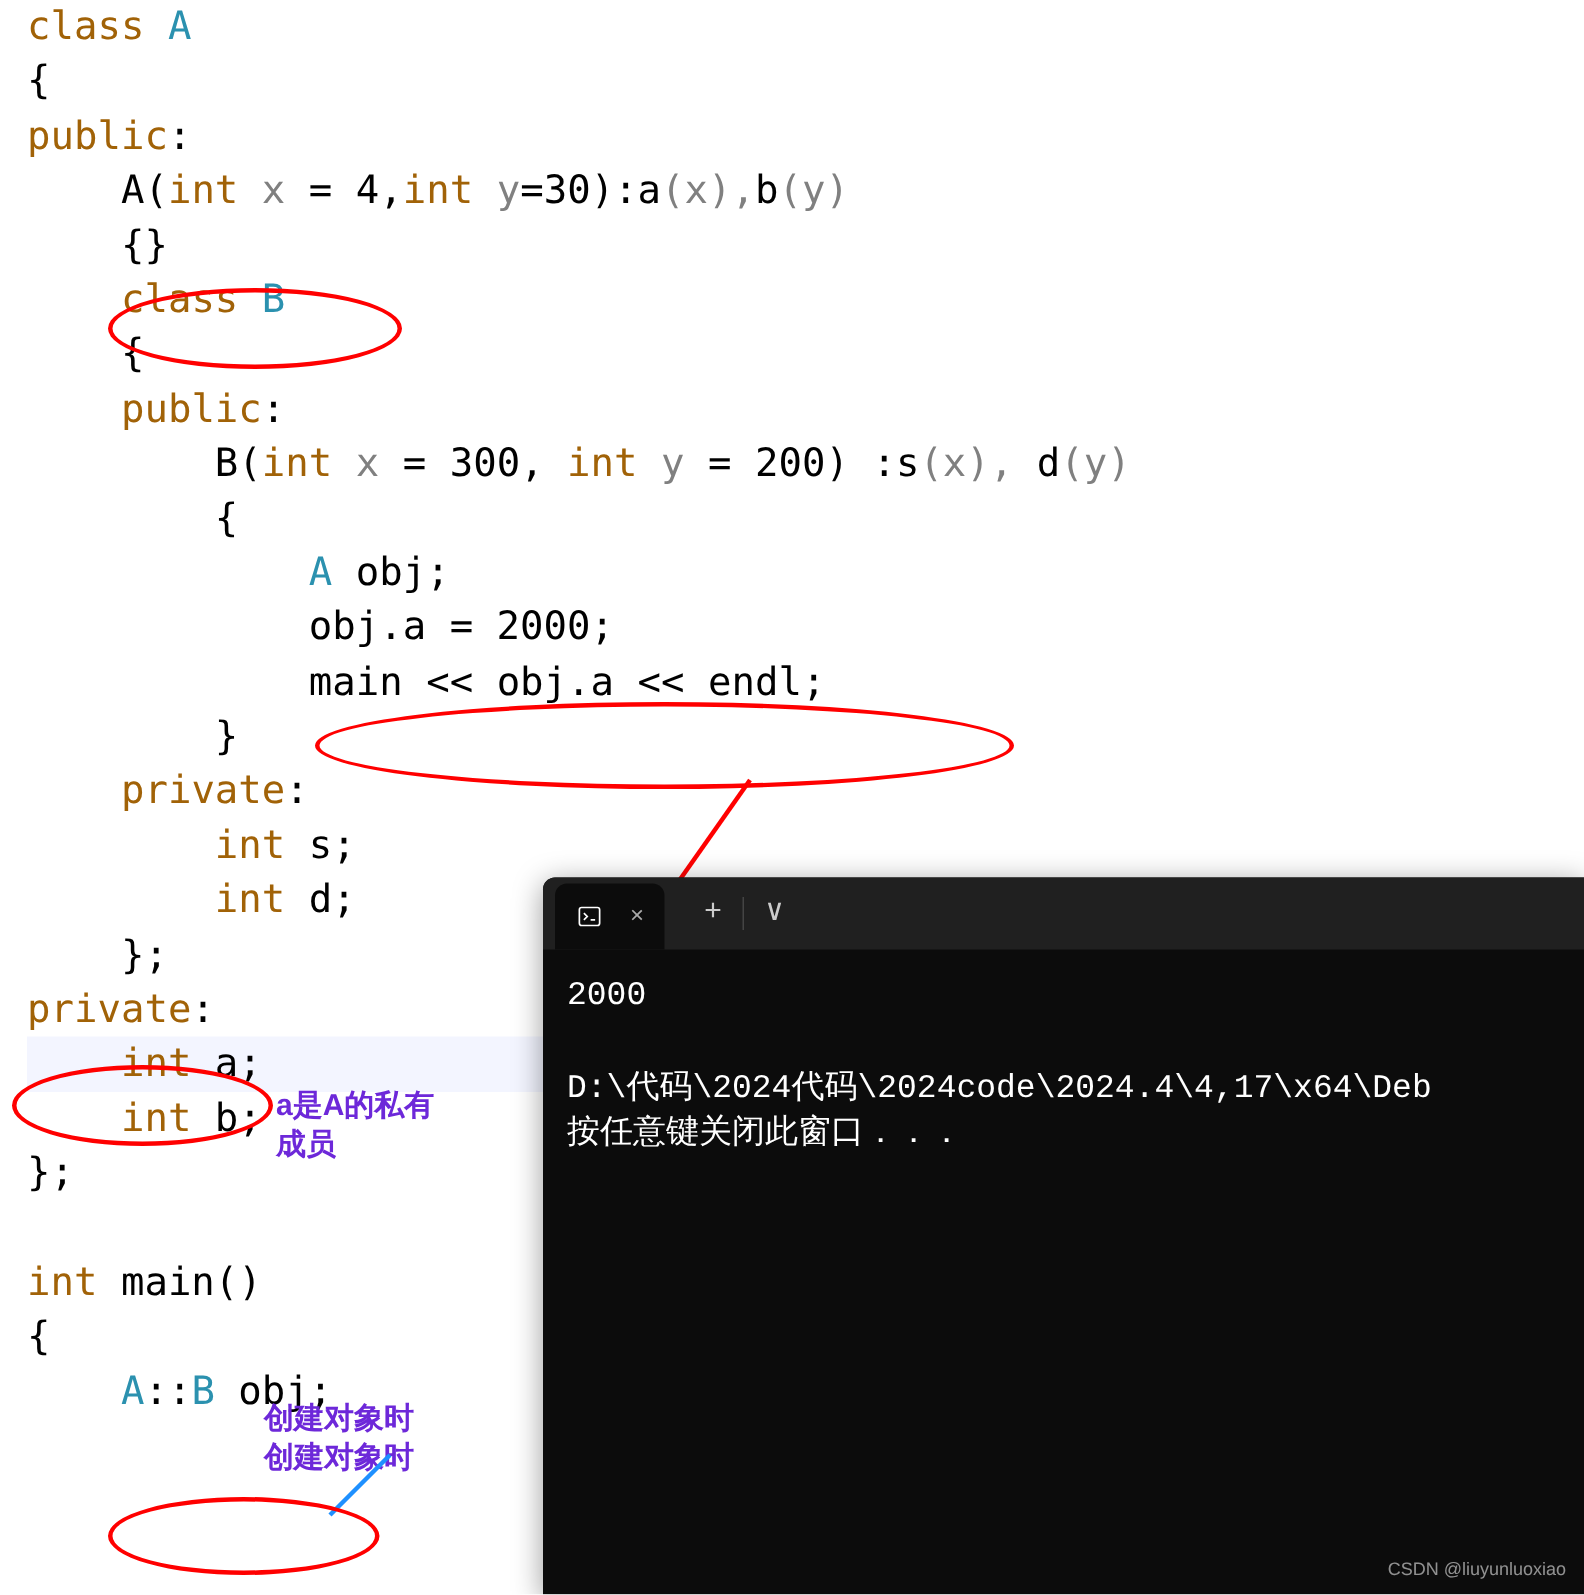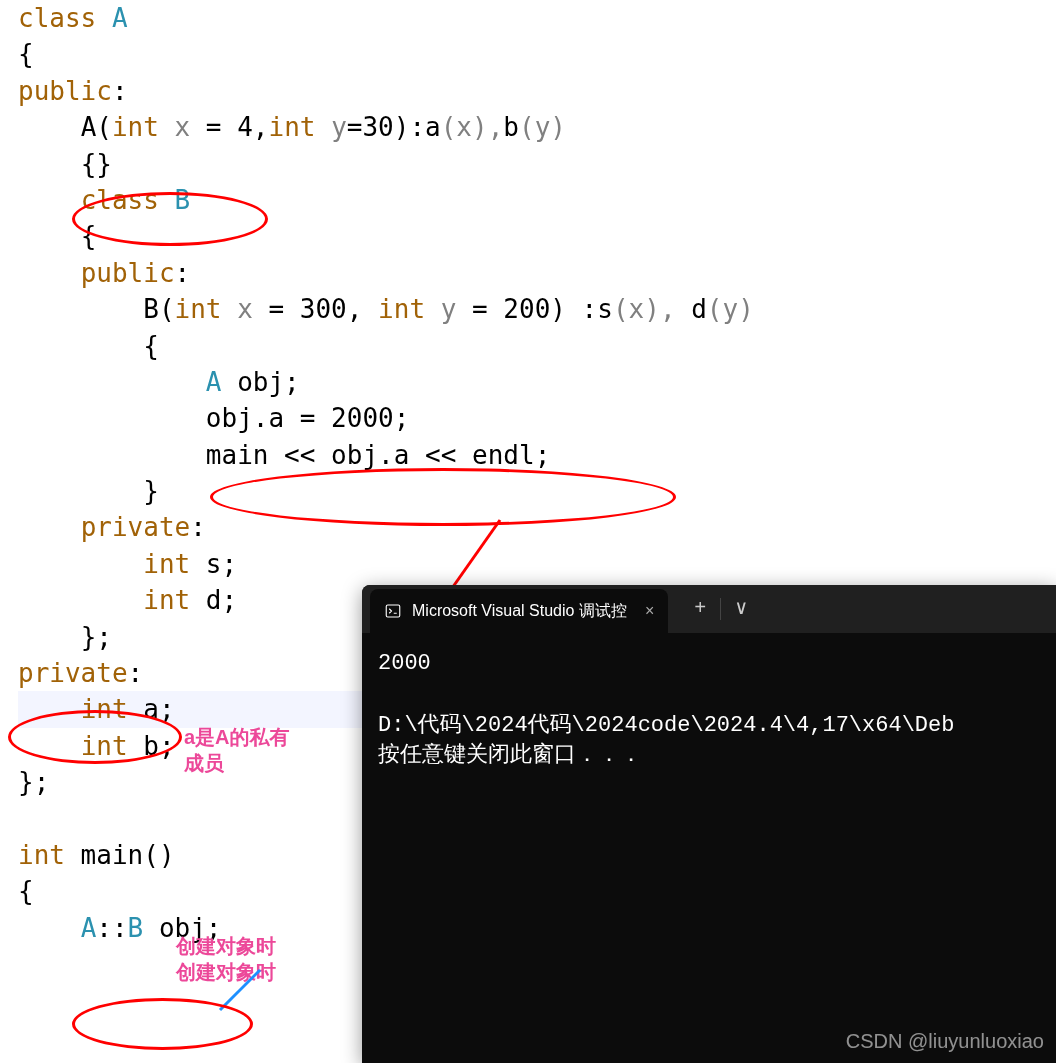--- a/index.html
+++ b/index.html
@@ -4,33 +4,33 @@
 <style>
   html,body{margin:0;padding:0;background:#fff;font-family:Consolas,"Courier New",monospace;font-size:26px;line-height:1.4;color:#000;}
   .editor{position:relative;width:1056px;height:1063px;background:#fff;overflow:hidden;}
   pre.code{margin:0;padding:0 0 0 18px;white-space:pre;}
   .teal{color:#2b91af;}
   .darkblue{color:#a16207;}
   .gray{color:#808080;}
   .highlight-line{background:#f3f5ff;display:inline-block;width:100%;}
 
   
-  .annot{position:absolute;color:#ec4899;font-family:Arial,"Microsoft YaHei",SimSun,sans-serif;font-weight:700;font-size:20px;line-height:1.3;}
+  .annot{position:absolute;color:#6d28d9;font-family:Arial,"Microsoft YaHei",SimSun,sans-serif;font-weight:700;font-size:20px;line-height:1.3;}
   .circle{position:absolute;border:3px solid #ff0000;border-radius:50%;pointer-events:none;}
   .arrow{position:absolute;pointer-events:none;}
 
   
   .console{position:absolute;left:362px;top:585px;width:694px;height:478px;background:#0c0c0c;color:#fff;font-family:Consolas,"Courier New",monospace;font-size:22px;box-shadow:0 4px 20px rgba(0,0,0,.4);border-radius:8px 0 0 0;}
   .titlebar{display:flex;align-items:center;height:48px;background:#202020;border-radius:8px 0 0 0;}
   .tab{display:flex;align-items:center;gap:10px;background:#0c0c0c;height:44px;margin-top:4px;margin-left:8px;padding:0 14px;border-radius:8px 8px 0 0;color:#fff;font-family:"Segoe UI",Arial,sans-serif;font-size:16px;}
   .tab-icon{width:18px;height:18px;display:inline-block;}
   .tab-close{color:#aaa;margin-left:8px;font-size:16px;}
   .tbar-btn{width:40px;height:40px;display:flex;align-items:center;justify-content:center;color:#ccc;font-size:20px;cursor:pointer;}
   .console-body{padding:16px 16px;white-space:pre-wrap;word-break:break-all;}
-  .watermark{position:absolute;right:12px;bottom:8px;color:rgba(255,255,255,.55);font-family:Arial,sans-serif;font-size:20px;}
+  .watermark{position:absolute;right:12px;bottom:8px;color:rgba(255,255,255,.55);font-family:Arial,sans-serif;font-size:12px;}
 
   .tab-icon svg{width:18px;height:18px;fill:none;stroke:#fff;stroke-width:1.5;}
 </style>
 </head>
 <body>
 
 <div class="editor">
 
 <pre class="code"><span class="darkblue">class</span> <span class="teal">A</span>
 <span>{</span>
@@ -88,21 +88,20 @@
 
   <div class="console">
     <div class="titlebar">
       <div class="tab">
         <span class="tab-icon">
           <svg viewBox="0 0 24 24">
               <rect x="3" y="4" width="18" height="16" rx="2"></rect>
               <path d="M7 9l3 3-3 3M13 15h4"></path>
             </svg>
         </span>
-        <span>Microsoft Visual Studio 调试控</span>
         <span class="tab-close">×</span>
       </div>
       <div style="width:12px;"></div>
       <div class="tbar-btn">
           <span>+</span>
         </div>
       <div style="width:1px;height:22px;background:#444;"></div>
       <div class="tbar-btn">
           <span>∨</span>
         </div>

